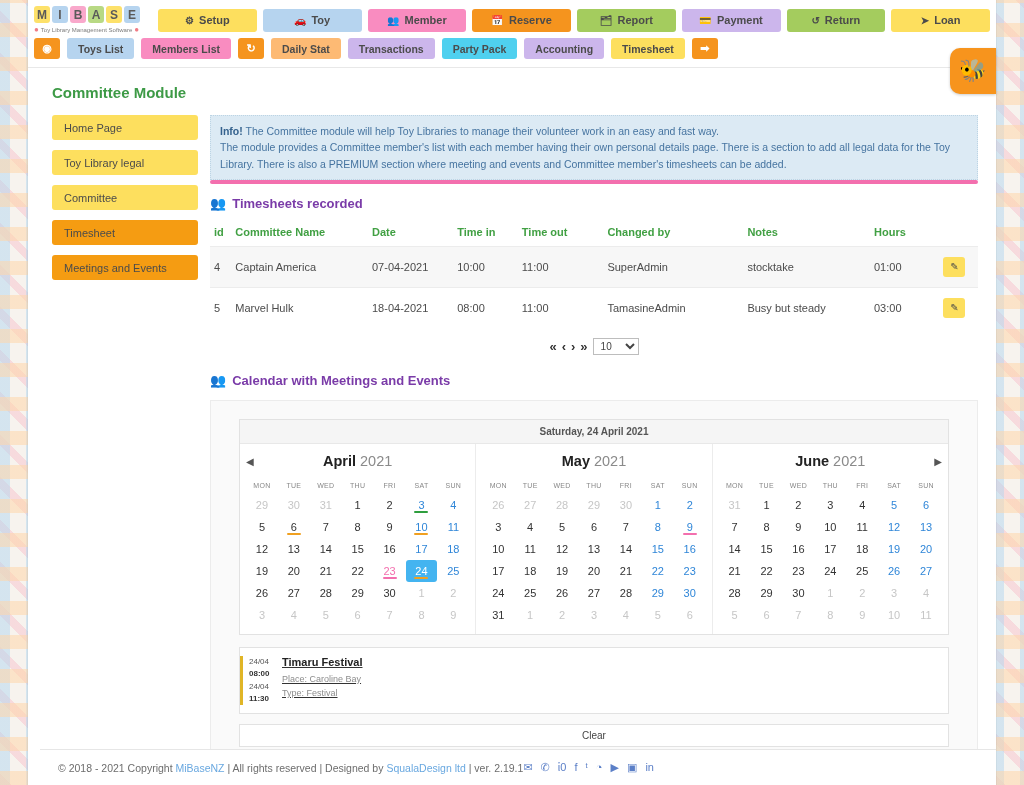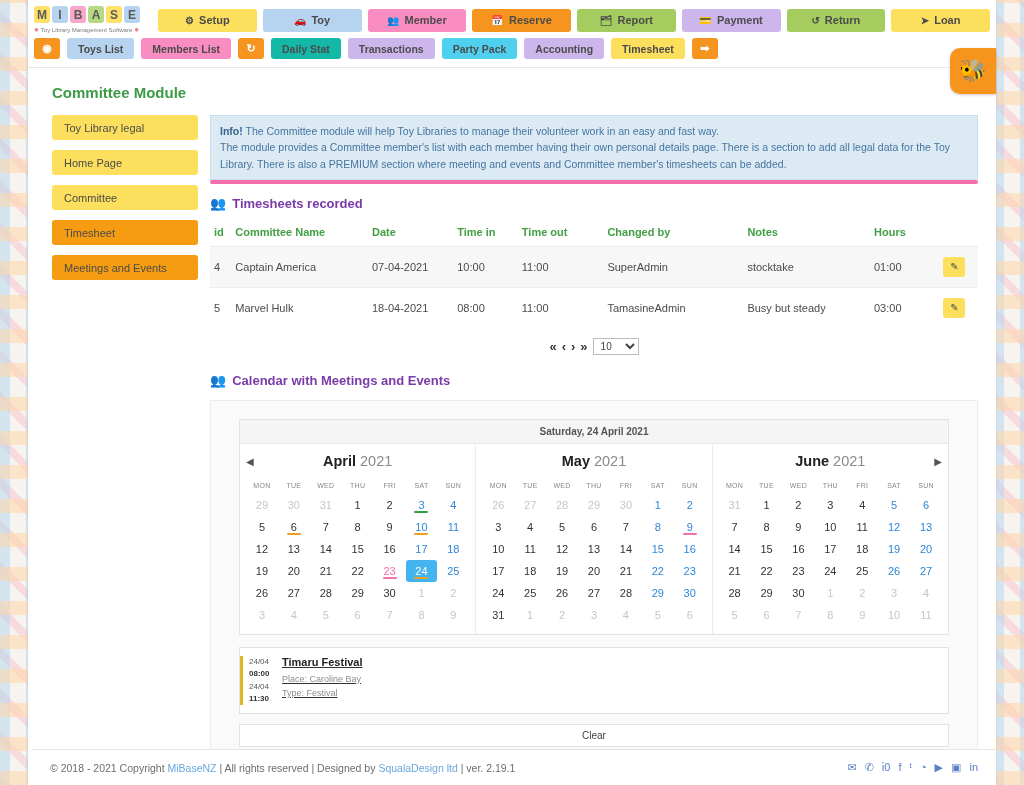--- a/index.html
+++ b/index.html
@@ -182,23 +182,23 @@
   .ev-body { padding-left:6px;text-decoration:underline; }
   .ev-title { font-size:11px; font-weight:bold; color:#222; margin-bottom:4px; }
   .ev-line { font-size:9px; color:#8d8d8d; line-height:1.6; }
   .clearbtn {
     margin-top:10px; background:#fff; border:1px solid #e2e2e2;
     text-align:center; font-size:10px; color:#444; padding:5px 0; cursor:pointer;
   }
 
   
   .footer {
-    position:absolute; left:4px; right:0; bottom:0; height:36px;
+    position:absolute; left:12px; right:0; bottom:0; height:36px;
     border-top:1px solid #e6e6e6; background:#fff;
-    display:flex; align-items:center; justify-content:space-between;
+    display:flex; align-items:center; 
     padding:0 18px; font-size:10.5px; color:#6d6d6d;
   }
   .footer a { color:#69a8e0; text-decoration:none; }
   .socials { display:flex; gap:8px; color:#5b7fc7; font-size:11px; }
   .socials span { cursor:pointer; }
 
   
   .bee {
     position:absolute; right:0; top:48px; width:46px; height:46px;
     background:#f7941d; border-radius:10px 0 0 10px;
@@ -274,21 +274,21 @@
         </button>
         <button class="subbtn" style="background: rgb(182, 212, 239);">
           <span>Toys List</span>
         </button>
         <button class="subbtn" style="background: rgb(249, 140, 192);">
           <span>Members List</span>
         </button>
         <button class="subbtn icon-only" style="background: rgb(245, 148, 30);">
           <span>↻</span>
         </button>
-        <button class="subbtn" style="background: #14b8a6;">
+        <button class="subbtn" style="background: #fdba74;">
           <span>Daily Stat</span>
         </button>
         <button class="subbtn" style="background: rgb(204, 182, 236);">
           <span>Transactions</span>
         </button>
         <button class="subbtn" style="background: rgb(79, 208, 239);">
           <span>Party Pack</span>
         </button>
         <button class="subbtn" style="background: rgb(204, 182, 236);">
           <span>Accounting</span>
@@ -307,24 +307,24 @@
     <span>🐝</span>
   </div>
 
   <div class="content">
     <h1 class="page-title">Committee Module</h1>
 
     <div class="cols">
 
       <div class="sidebar">
         <div class="side-item yellow">
+          <span>Home Page</span>
+        </div>
+        <div class="side-item yellow">
           <span>Toy Library legal</span>
-        </div>
-        <div class="side-item yellow">
-          <span>Home Page</span>
         </div>
         <div class="side-item yellow">
           <span>Committee</span>
         </div>
         <div class="side-item orange">
           <span>Timesheet</span>
         </div>
         <div class="side-item orange">
           <span>Meetings and Events</span>
         </div>

